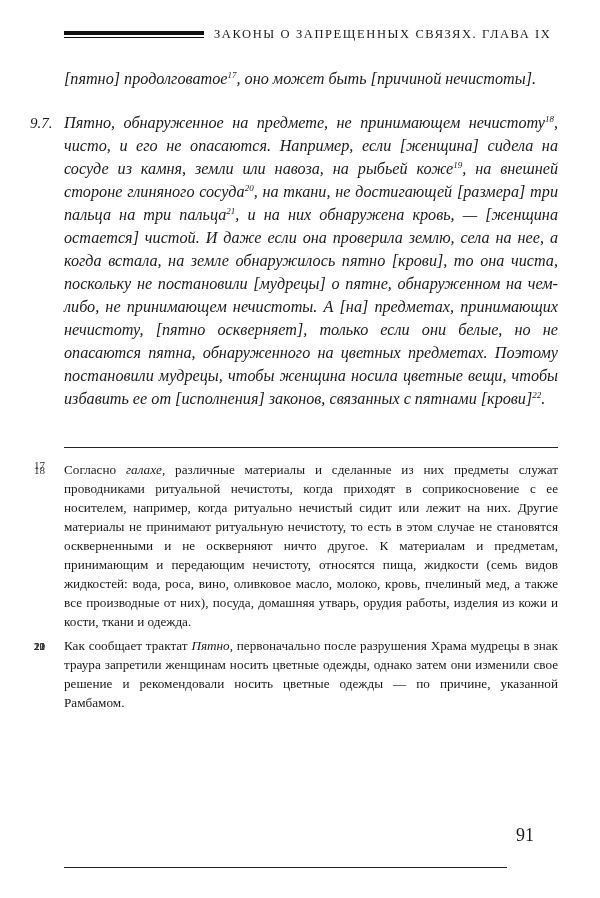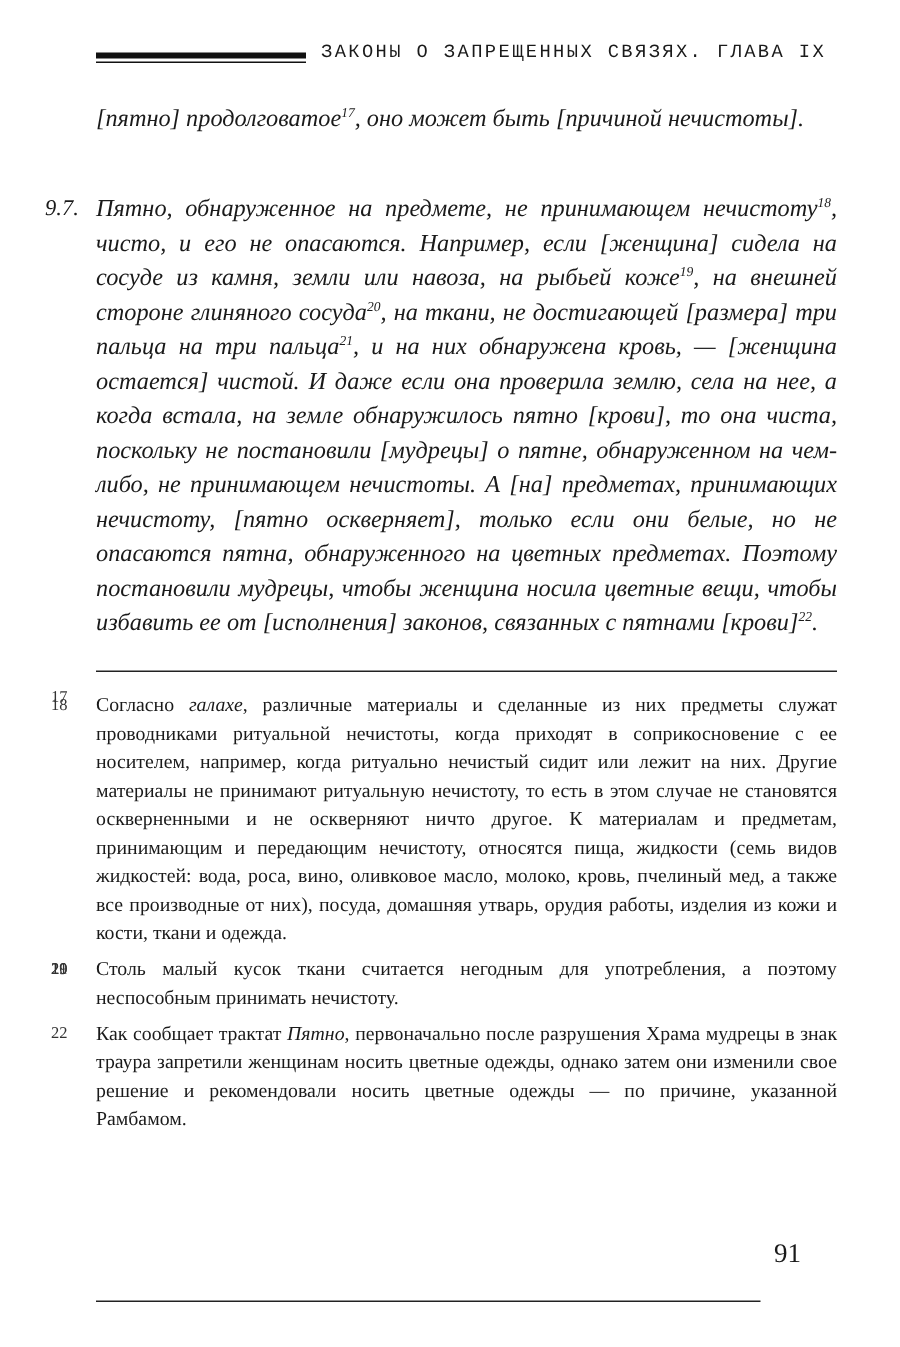--- a/index.html
+++ b/index.html
@@ -15,22 +15,21 @@
       font-family: "Liberation Serif", "DejaVu Serif", serif;
       color: #1a1a1a;
     }
     .header {
       position: absolute;
       left: 64px;
       top: 26px;
       width: 494px;
       height: 16px;
       display: flex;
-      align-items: flex-end;
-      font-family: Liberation Mono, monospace;
+      align-items: center;
     }
     .header-rule {
       width: 140px;
       height: 7px;
       position: relative;
       margin-right: 10px;
     }
     .header-rule .thick {
       position: absolute;
       left: 0; right: 0; top: 0;
@@ -53,21 +52,21 @@
       position: absolute;
       left: 64px;
       width: 494px;
       font-size: 16.2px;
       line-height: 23px;
       text-align: justify;
       font-style: italic;
     }
     .cont { top: 68px; }
     .para {
-      top: 128px;
+      top: 112px;
     }
     .para-num {
       position: absolute;
       left: -34px;
       top: 0;
       font-size: 15px;
     }
     sup {
       font-size: 9px;
       line-height: 0;
@@ -148,21 +147,20 @@
     <span class="fn-text"><span>Согласно </span><i>галахе</i><span>, различные материалы и сделанные из них предметы служат проводниками ритуальной нечистоты, когда приходят в соприкосновение с ее носителем, например, когда ритуально нечистый сидит или лежит на них. Другие материалы не принимают ритуальную нечистоту, то есть в этом случае не становятся оскверненными и не оскверняют ничто другое. К материалам и предметам, принимающим и передающим нечистоту, относятся пища, жидкости (семь видов жидкостей: вода, роса, вино, оливковое масло, молоко, кровь, пчелиный мед, а также все производные от них), посуда, домашняя утварь, орудия работы, изделия из кожи и кости, ткани и одежда.</span></span>
   </div>
   <div class="fn">
     <span class="fn-num">19</span>
   </div>
   <div class="fn">
     <span class="fn-num">20</span>
   </div>
   <div class="fn">
     <span class="fn-num">21</span>
-    <span class="fn-text">Столь малый кусок ткани считается негодным для употребления, а поэтому неспособным принимать нечистоту.</span>
   </div>
   <div class="fn">
     <span class="fn-num">22</span>
     <span class="fn-text"><span>Как сообщает трактат </span><i>Пятно</i><span>, первоначально после разрушения Храма мудрецы в знак траура запретили женщинам носить цветные одежды, однако затем они изменили свое решение и рекомендовали носить цветные одежды — по причине, указанной Рамбамом.</span></span>
   </div>
 </div>
 
 <div class="footer-rule"></div>
 <div class="page-number">91</div>
 

